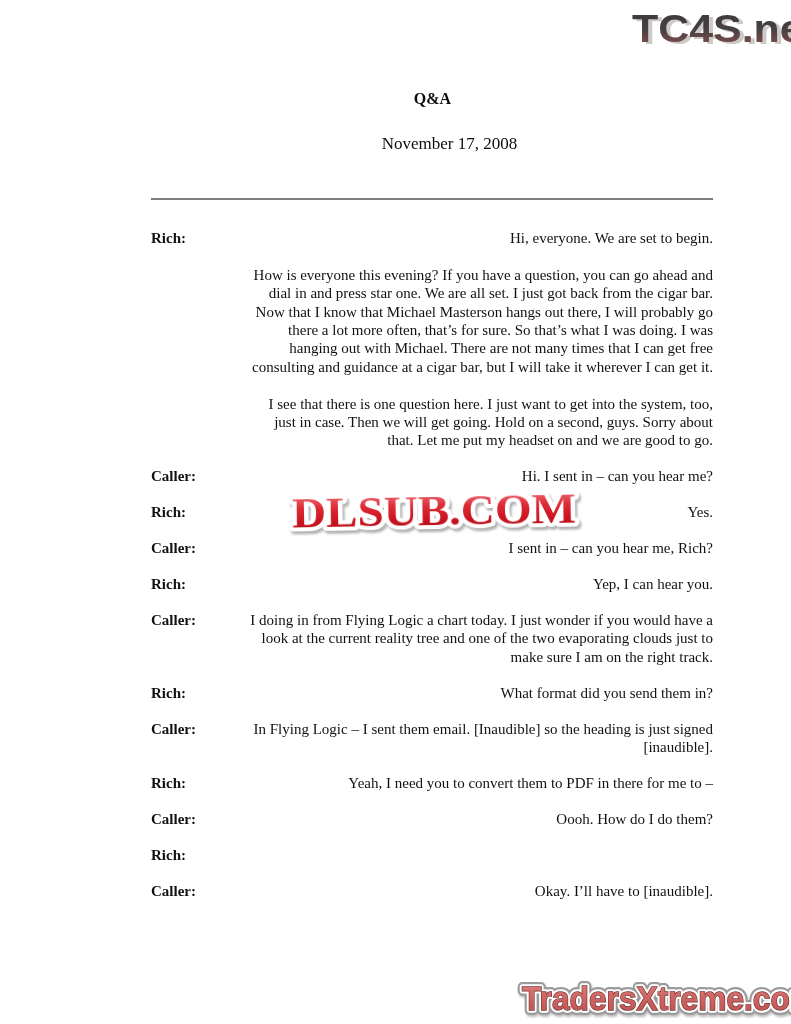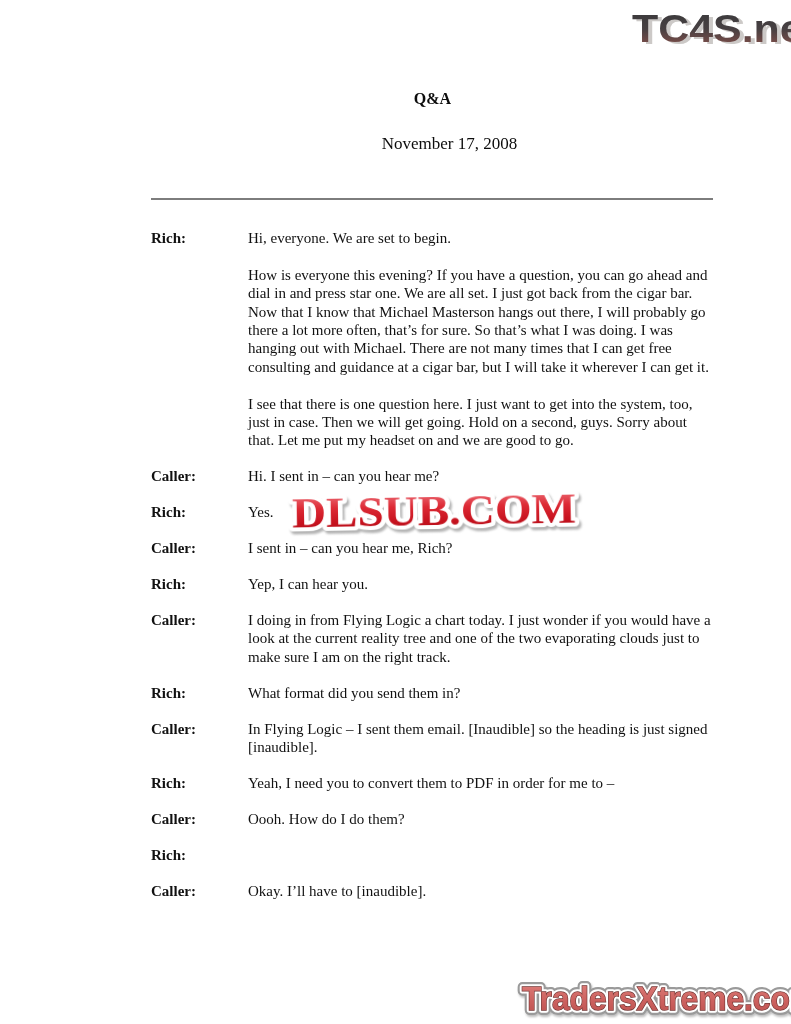--- a/index.html
+++ b/index.html
@@ -30,21 +30,21 @@
     border-top: 2px solid #7d7d7d;
   }
 
   
   .transcript {
     position: absolute; top: 229px; left: 113px; width: 562px;
     font-size: 15px; line-height: 18.4px;
   }
   .row { display: flex; margin-bottom: 17.5px; }
   .speaker { width: 97px; flex-shrink: 0; font-weight: bold; }
-  .speech { width: 465px; }
+  .speech { width: 465px; text-align: right; }
   .speech p { margin: 0 0 18.4px 0; }
   .speech p:last-child { margin-bottom: 0; }
 
   
   .dlsub-watermark {
     position: absolute; top: 484px; left: 245px; width: 302px; height: 54px;
     transform: rotate(-1deg);
     filter: drop-shadow(2px 3px 1px #b3b3b3);
   }
   .footer-logo {
@@ -130,21 +130,21 @@
     <div class="row">
       <div class="speaker">Caller:</div>
       <div class="speech">
           <p>In Flying Logic – I sent them email. [Inaudible] so the heading is just signed [inaudible].</p>
         </div>
     </div>
 
     <div class="row">
       <div class="speaker">Rich:</div>
       <div class="speech">
-          <p>Yeah, I need you to convert them to PDF in order for me to –</p>
+          <p>Yeah, I need you to convert them to PDF in there for me to –</p>
         </div>
     </div>
 
     <div class="row">
       <div class="speaker">Caller:</div>
       <div class="speech">
           <p>Oooh. How do I do them?</p>
         </div>
     </div>
 

